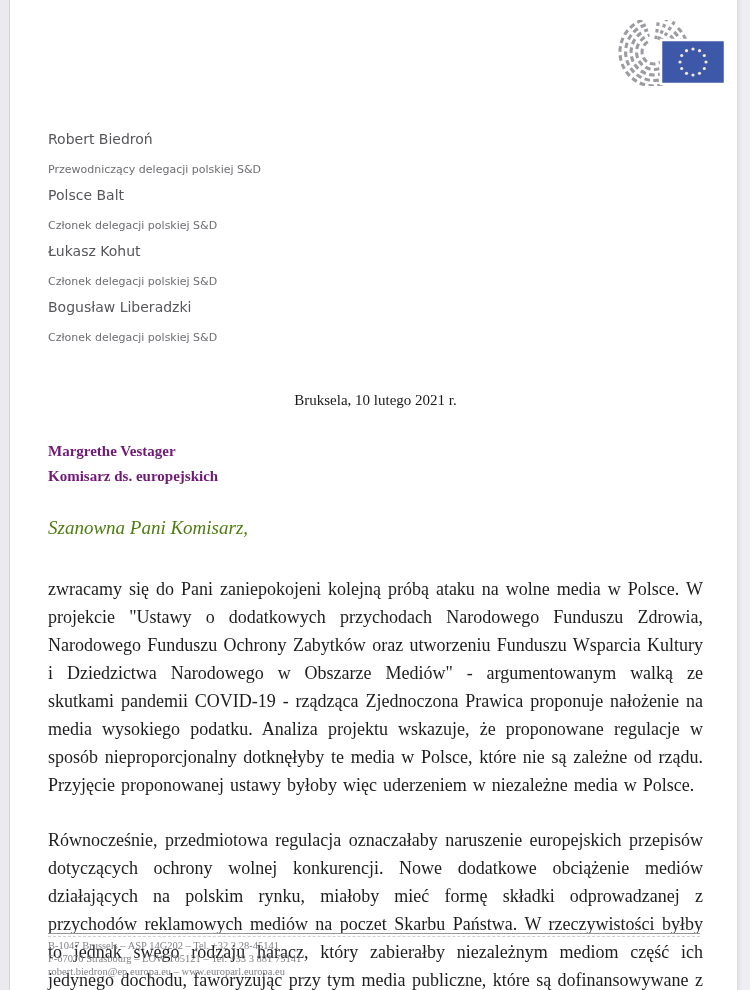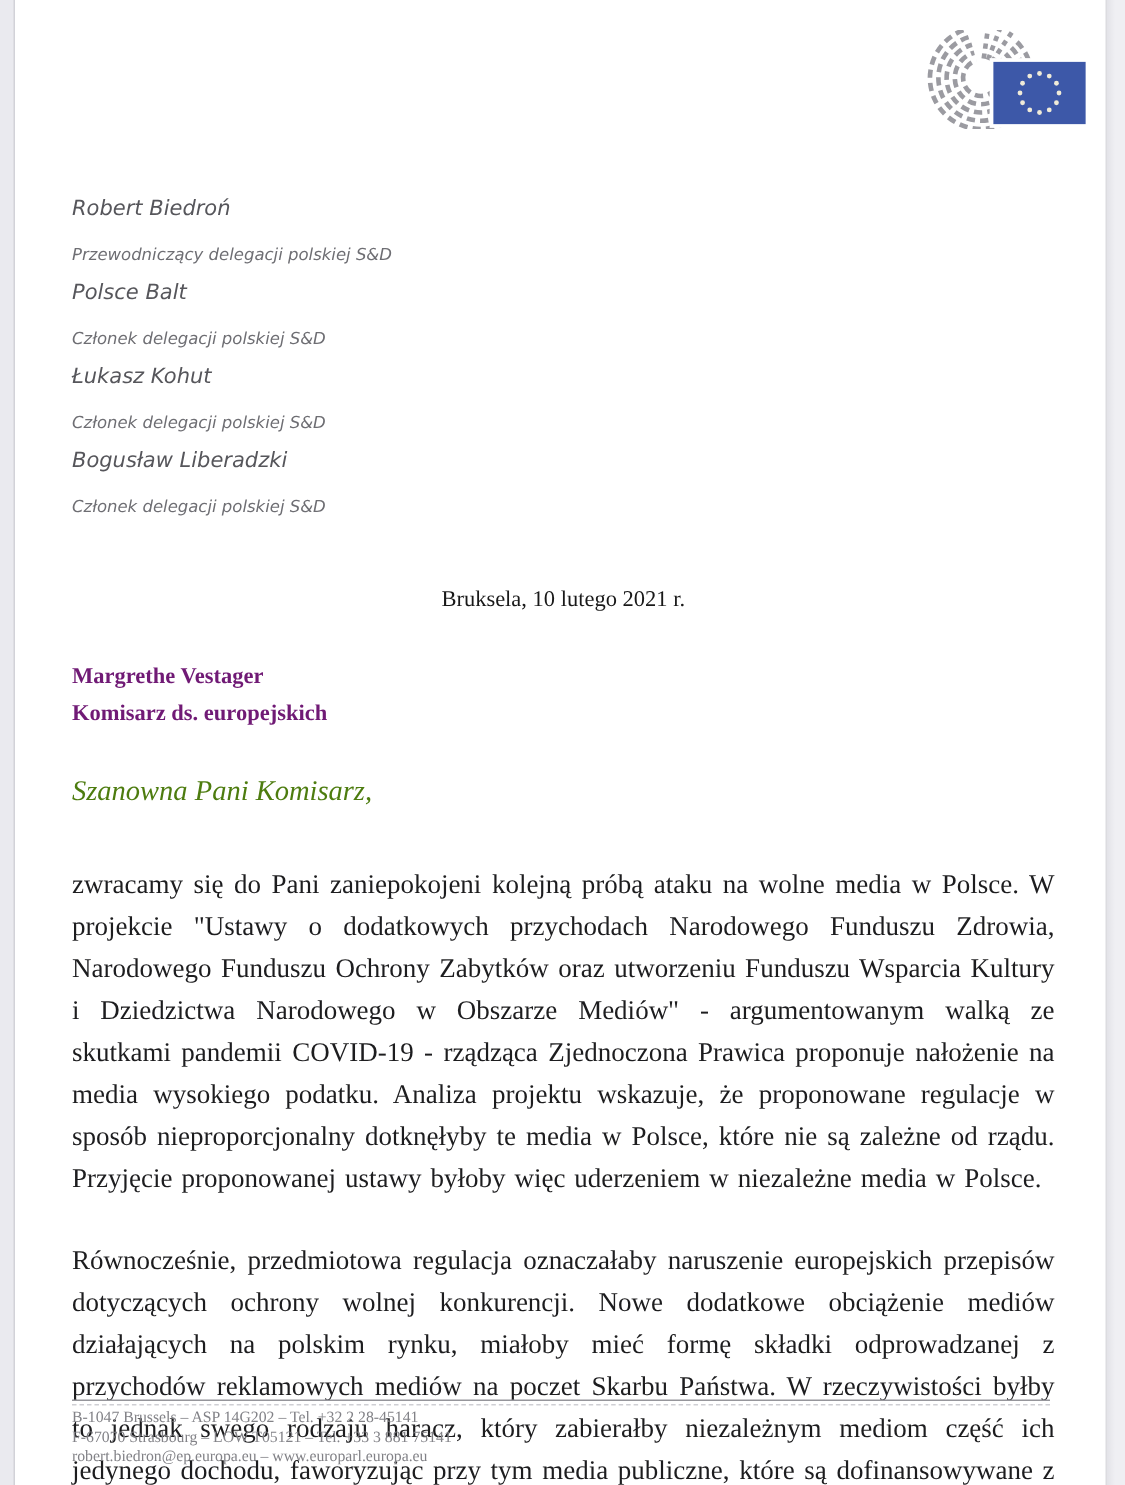--- a/index.html
+++ b/index.html
@@ -10,21 +10,21 @@
   .edge-left{
     position:absolute;left:0;top:0;bottom:0;width:9px;
     background:#eaeaef;border-right:1px solid #d2d2d8;
   }
   .edge-right{
     position:absolute;right:0;top:0;bottom:0;width:12px;
     background:linear-gradient(90deg,#e3e3e8,#efeff3 45%);
     border-left:1px solid #dcdce0;
   }
   .logo{position:absolute;top:20px;right:22px;width:120px;height:66px;}
-  .senders{position:absolute;left:48px;top:131px;font-family:"DejaVu Sans","Liberation Sans",sans-serif;font-style:italic;}
+  .senders{position:absolute;left:48px;top:131px;font-family:"DejaVu Sans","Liberation Sans",sans-serif;}
   .sender-name{font-size:14px;line-height:17px;color:#56565b;margin:0 0 15px 0;}
   .sender-title{font-size:11px;line-height:13px;color:#6e6e73;margin:0 0 11px 0;}
   .dateline{
     position:absolute;left:48px;top:392px;width:655px;text-align:center;
     font-size:15px;color:#191919;
   }
   .recipient{position:absolute;left:48px;top:439px;font-size:15px;font-weight:bold;line-height:25px;color:#701a75;}
   .salutation{position:absolute;left:48px;top:517px;font-size:19px;font-style:italic;color:#4d7c0f;}
   .letter-body{position:absolute;left:48px;top:575px;width:655px;}
   .letter-body p{

